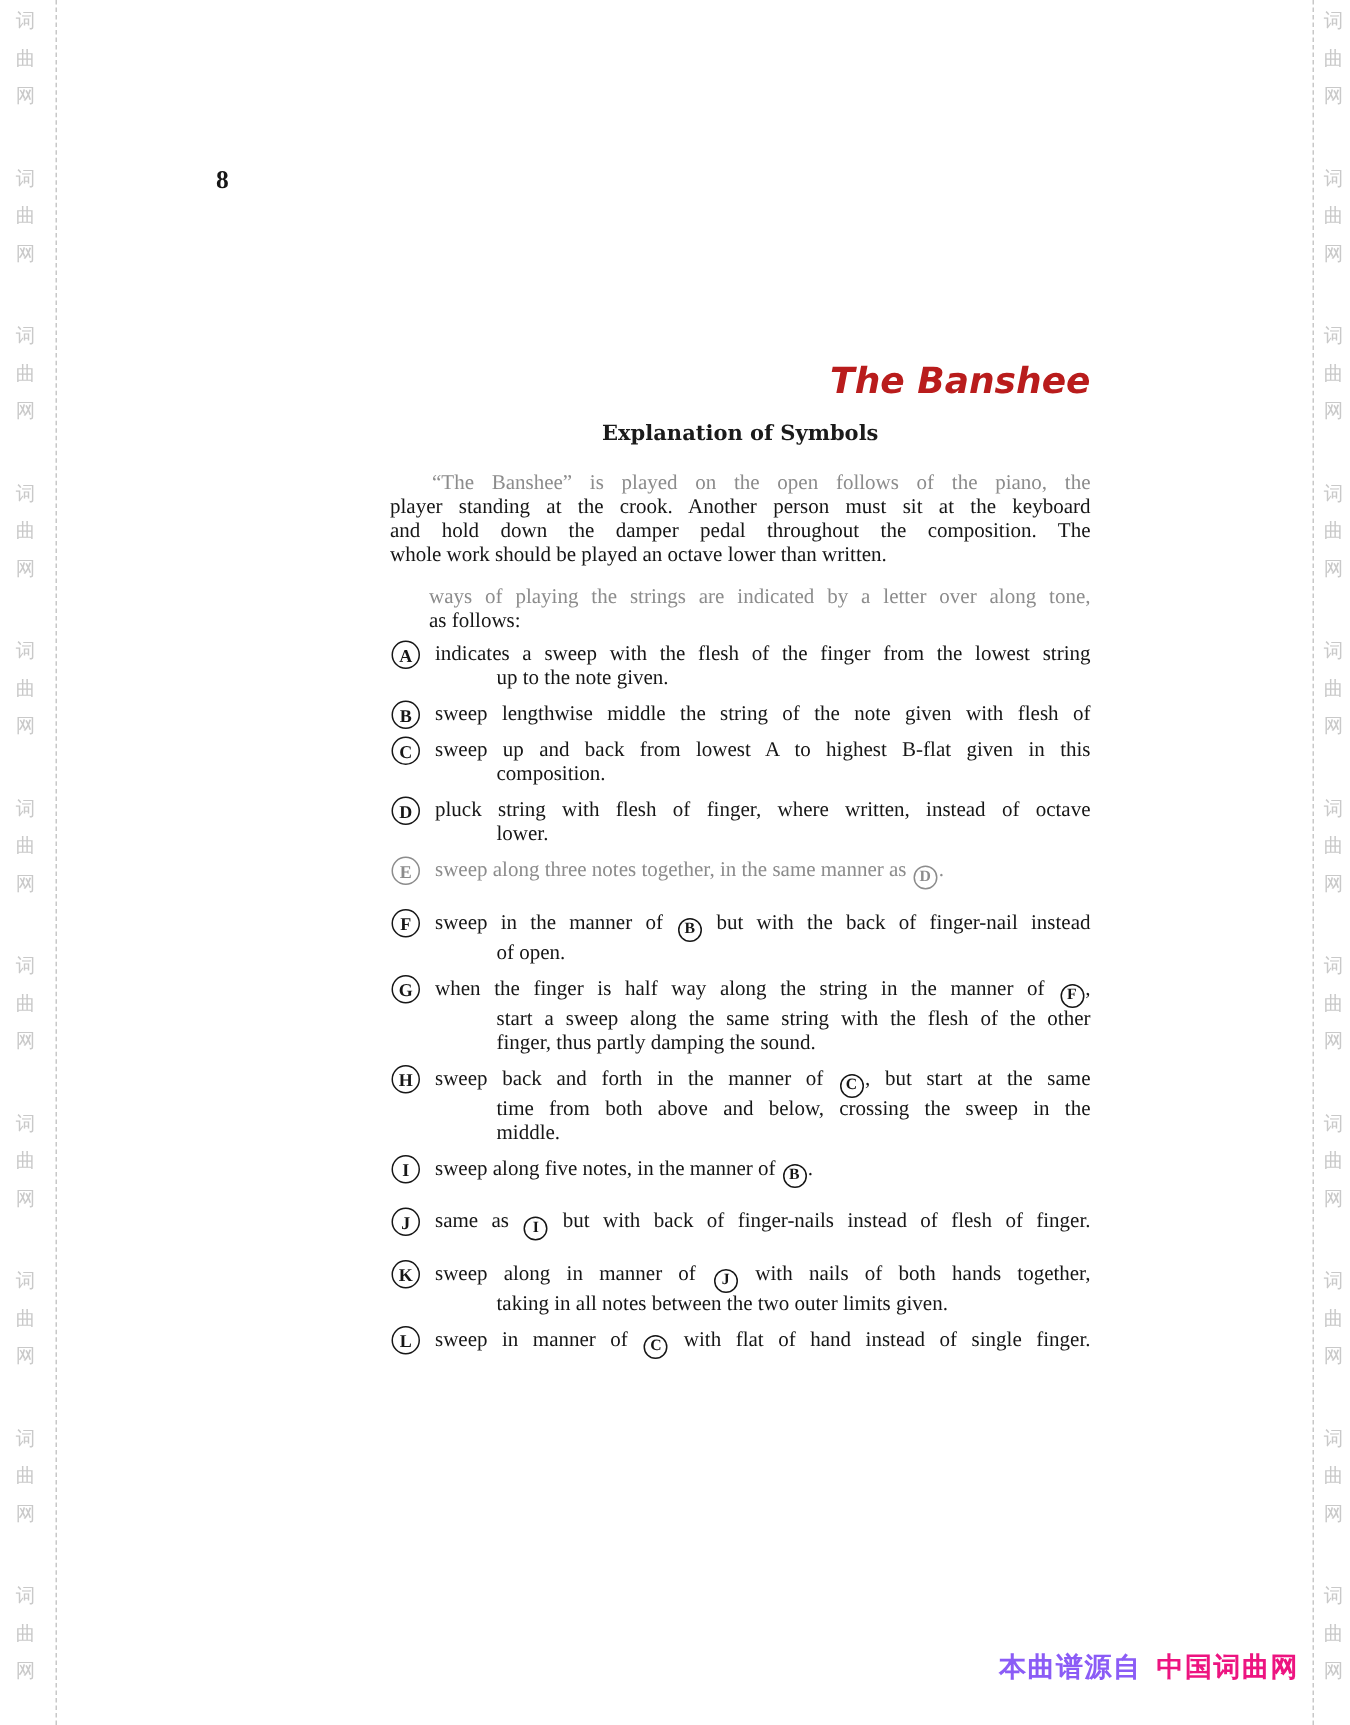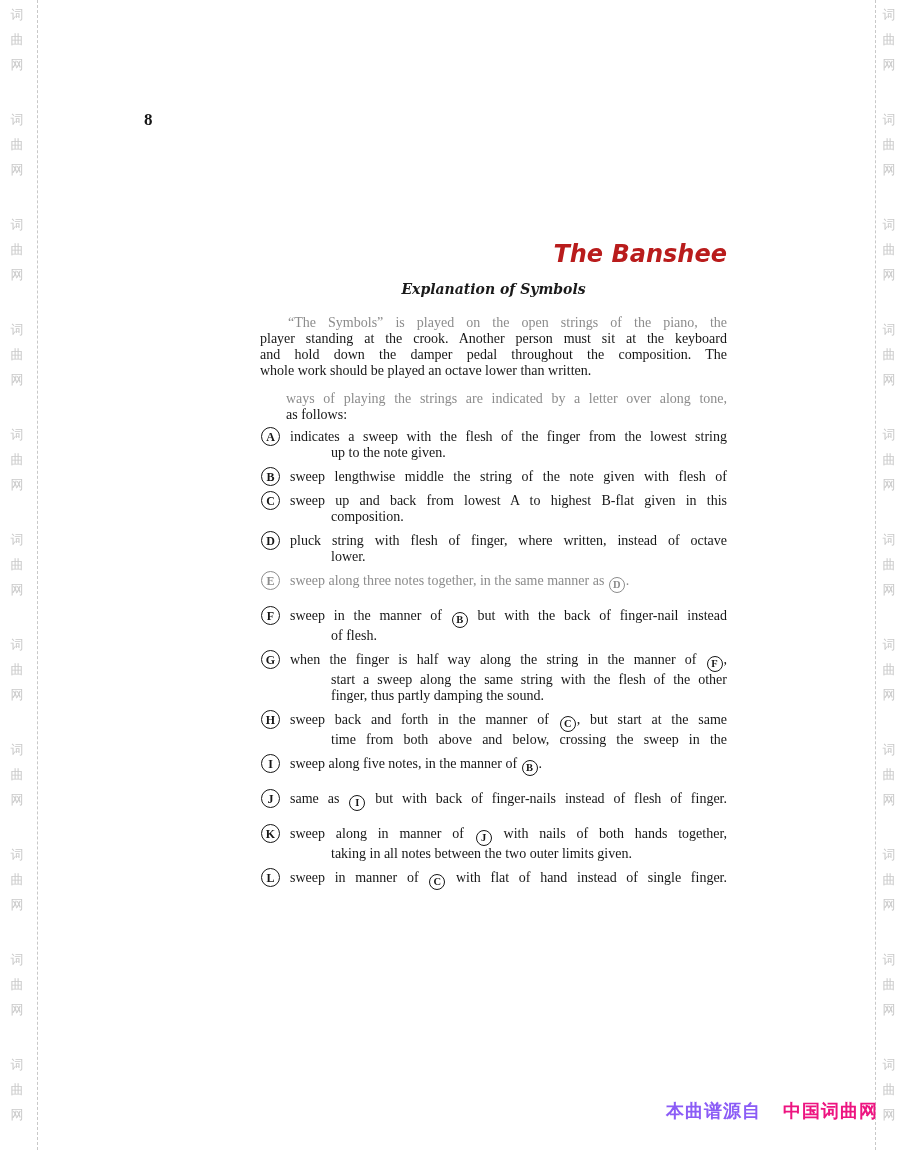--- a/index.html
+++ b/index.html
@@ -31,21 +31,21 @@
   }
   .title{
     margin:0;text-align:right;
     font-family:"DejaVu Sans", sans-serif;
     font-style:italic;font-weight:bold;
     font-size:24px;line-height:24px;color:#b91c1c;
   }
   .subtitle{
     margin:16px 0 0 0;text-align:center;
     font-family:"DejaVu Serif", serif;
-    font-style:italic;font-weight:bold;
+    font-weight:bold;
     font-size:14px;line-height:15px;color:#1a1a1a;
   }
   .para{margin-top:18px;}
   .para.hands{margin-top:12px;}
   .tline{
     font-size:14px;line-height:16px;
     text-align:justify;text-align-last:left;
   }
   .tline.full{text-align-last:justify;}
   .tline.p-first{text-indent:28px;}
@@ -71,21 +71,21 @@
     vertical-align:-3px;margin:0 1px;
     text-align-last:center;text-indent:0;
   }
   
   .credit{
     position:absolute;left:666px;top:1099px;white-space:nowrap;
     font-family:"DejaVu Sans", sans-serif;
     font-weight:bold;font-size:18px;letter-spacing:1px;
   }
   .credit .prefix{color:#8b5cf6;}
-  .credit .site{margin-left:22px;}
+  .credit .site{margin-left:10px;}
 </style>
 </head>
 <body>
 
 <div class="wm-col" id="wm-left" style="left: 5px; color: rgb(201, 201, 201);">
     <div class="wm-group">
       <div>词</div>
       <div>曲</div>
       <div>网</div>
     </div>
@@ -200,21 +200,21 @@
     </div>
   </div>
 
 <div class="page-number">8</div>
 
 <div class="content">
   <h1 class="title">The Banshee</h1>
   <h2 class="subtitle">Explanation of Symbols</h2>
 
   <div class="para intro" id="intro-para">
-      <div class="tline full faded p-first">“The Symbols” is played on the open strings of the piano, the</div>
+      <div class="tline full faded p-first">“The Banshee” is played on the open follows of the piano, the</div>
       <div class="tline full">player standing at the crook. Another person must sit at the keyboard</div>
       <div class="tline full">and hold down the damper pedal throughout the composition. The</div>
       <div class="tline">whole work should be played an octave lower than written.</div>
     </div>
 
   <div class="para hands" id="hands-para">
       <div class="tline full faded p-cont">ways of playing the strings are indicated by a letter over along tone,</div>
       <div class="tline p-cont">as follows:</div>
     </div>
 
@@ -249,36 +249,37 @@
       <div class="sym-row single faded">
         <span class="sym-badge">E</span>
         <div class="sym-text">
           <div class="tline">sweep along three notes together, in the same manner as <span class="in-circ">D</span>.</div>
         </div>
       </div>
       <div class="sym-row">
         <span class="sym-badge">F</span>
         <div class="sym-text">
           <div class="tline full">sweep in the manner of <span class="in-circ">B</span> but with the back of finger-nail instead</div>
-          <div class="tline cont">of flesh.</div>
+          <div class="tline cont">of open.</div>
         </div>
       </div>
       <div class="sym-row">
         <span class="sym-badge">G</span>
         <div class="sym-text">
           <div class="tline full">when the finger is half way along the string in the manner of <span class="in-circ">F</span>,</div>
           <div class="tline full cont">start a sweep along the same string with the flesh of the other</div>
           <div class="tline cont">finger, thus partly damping the sound.</div>
         </div>
       </div>
       <div class="sym-row">
         <span class="sym-badge">H</span>
         <div class="sym-text">
           <div class="tline full">sweep back and forth in the manner of <span class="in-circ">C</span>, but start at the same</div>
           <div class="tline full cont">time from both above and below, crossing the sweep in the</div>
+          <div class="tline cont">middle.</div>
         </div>
       </div>
       <div class="sym-row single">
         <span class="sym-badge">I</span>
         <div class="sym-text">
           <div class="tline">sweep along five notes, in the manner of <span class="in-circ">B</span>.</div>
         </div>
       </div>
       <div class="sym-row single">
         <span class="sym-badge">J</span>

